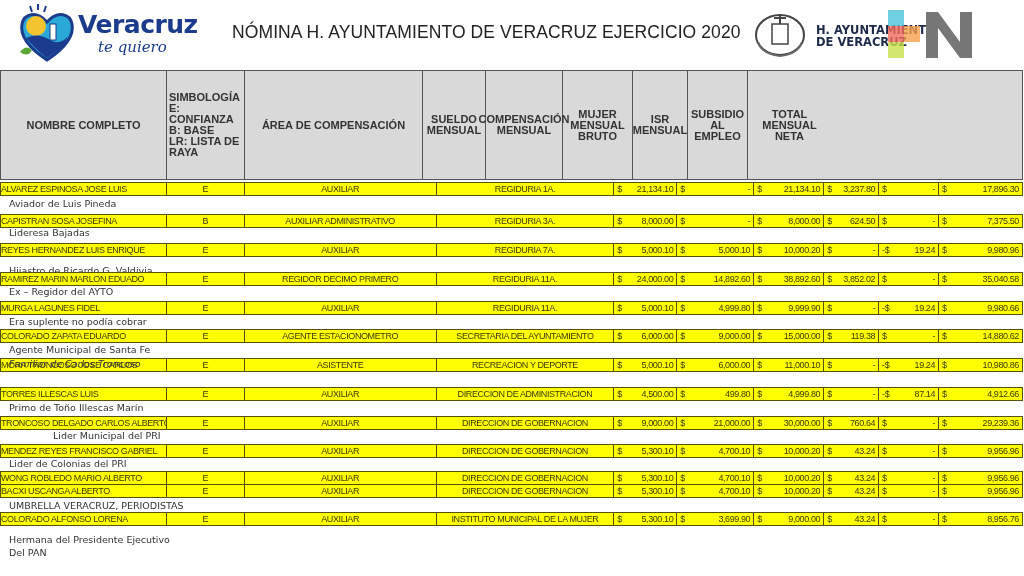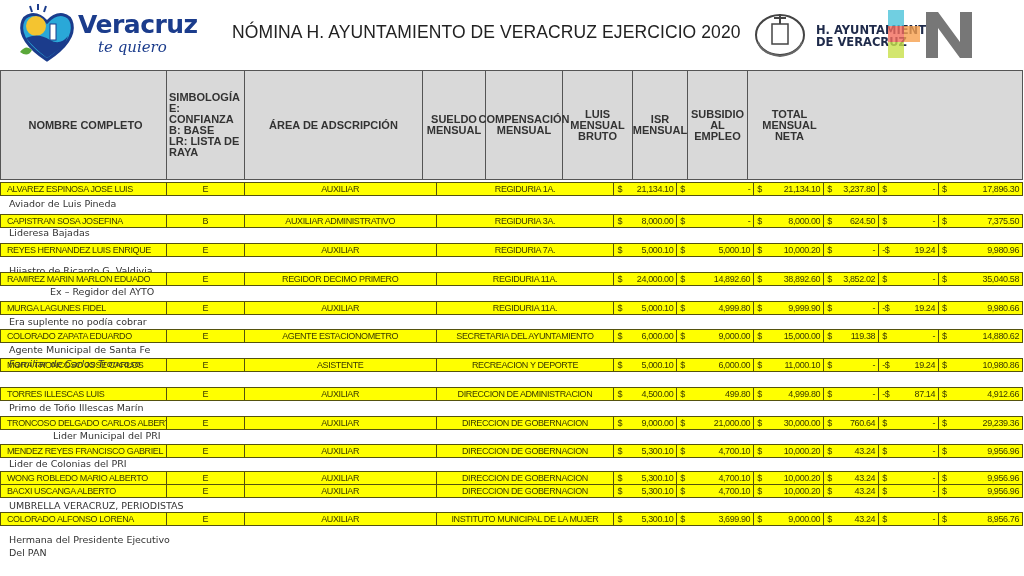--- a/index.html
+++ b/index.html
@@ -46,21 +46,21 @@
     transform-origin: left; letter-spacing: -0.4px;
   }
   .td:last-child { border-right: none; }
   .td.center { text-align: center; }
   .td.money { display: flex; justify-content: space-between; padding: 0 3px; }
   .note {
     position: absolute; left: 9px; font-family: "DejaVu Sans", sans-serif; font-size: 9.5px;
     color: #333; line-height: 12px;
   }
   
-  .c1 { width: 166px; padding-left: 6px; } .c2 { width: 78px; } .c3 { width: 192px; } .c4 { width: 178px; }
+  .c1 { width: 166px; } .c2 { width: 78px; } .c3 { width: 192px; } .c4 { width: 178px; }
   .c5 { width: 63px; } .c6 { width: 77px; } .c7 { width: 70px; } .c8 { width: 55px; }
   .c9 { width: 60px; } .c10 { width: 83px; }
 </style>
 </head>
 <body>
 
 <div class="header">
   <div class="logo-ver">
     <svg class="logo-heart" viewBox="0 0 62 60">
       <path d="M31 56 C10 42 4 30 6 20 C8 10 20 6 31 18 C42 6 54 10 56 20 C58 30 52 42 31 56 Z" fill="#2aa8d8" stroke="#1b3c8c" stroke-width="3"></path>
@@ -97,24 +97,24 @@
 </div>
 
 <div class="table-wrap" id="table-wrap">
   <div class="thead">
     <div class="th c1">NOMBRE COMPLETO</div>
     <div class="th c2 left">SIMBOLOGÍA
 E: CONFIANZA
 B: BASE
 LR: LISTA DE
 RAYA</div>
-    <div class="th c4">ÁREA DE ADSCRIPCIÓN</div>
+    <div class="th c4">ÁREA DE COMPENSACIÓN</div>
     <div class="th c5">SUELDO MENSUAL</div>
     <div class="th c6">COMPENSACIÓN MENSUAL</div>
-    <div class="th c7">LUIS MENSUAL BRUTO</div>
+    <div class="th c7">MUJER MENSUAL BRUTO</div>
     <div class="th c8">ISR MENSUAL</div>
     <div class="th c9">SUBSIDIO AL EMPLEO</div>
     <div class="th c10">TOTAL MENSUAL NETA</div>
   </div>
 <div class="row" style="top: 112px;">
       <div class="td c1">ALVAREZ ESPINOSA JOSE LUIS</div>
       <div class="td c2 center">E</div>
       <div class="td c3 center">AUXILIAR</div>
       <div class="td c4 center">REGIDURIA 1A.</div>
       <div class="td c5 money">
@@ -228,21 +228,21 @@
       </div>
       <div class="td c9 money">
         <span>$</span>
         <span>-</span>
       </div>
       <div class="td c10 money">
         <span>$</span>
         <span>35,040.58</span>
       </div>
     </div>
-    <div class="note" style="top: 216px; margin-left: 41px;">Ex – Regidor del AYTO</div>
+    <div class="note" style="top: 216px;">Ex – Regidor del AYTO</div>
     <div class="row" style="top: 231px;">
       <div class="td c1">MURGA LAGUNES FIDEL</div>
       <div class="td c2 center">E</div>
       <div class="td c3 center">AUXILIAR</div>
       <div class="td c4 center">REGIDURIA 11A.</div>
       <div class="td c5 money">
         <span>$</span>
         <span>5,000.10</span>
       </div>
       <div class="td c6 money">

